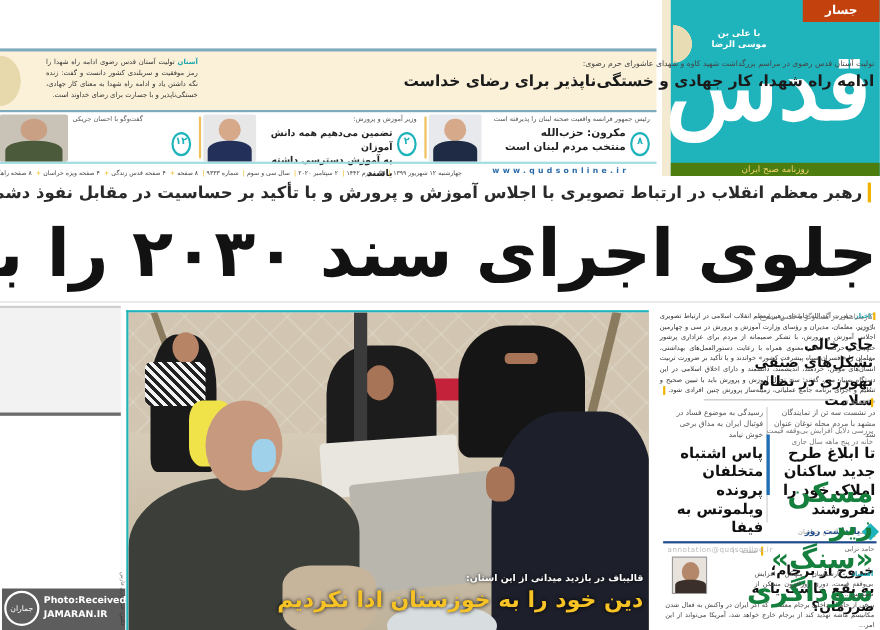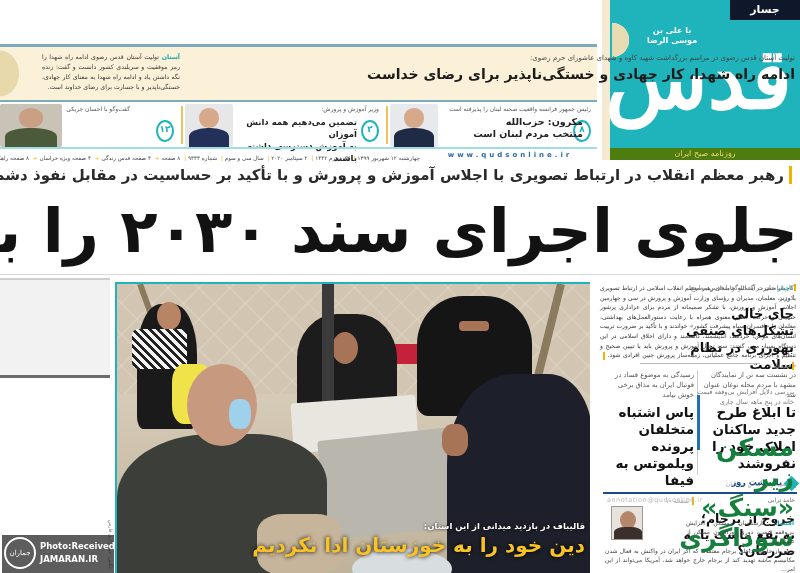--- a/index.html
+++ b/index.html
@@ -4,21 +4,21 @@
 <style>
   * { box-sizing: border-box; margin: 0; padding: 0; }
   html, body { width: 800px; height: 573px; overflow: hidden; background: #ffffff; }
   body { font-family: "DejaVu Sans", sans-serif; direction: rtl; position: relative; color: #1a1a1a; }
 
   .abs { position: absolute; }
 
   
   .masthead { left: 602px; top: 0; width: 198px; height: 160px; background: #1fb3bc; overflow: hidden; }
   .mast-left-strip { left: 0; top: 0; width: 8px; height: 160px; background: #f4ead2; }
-  .jesar-tag { right: 0; top: 0; width: 70px; height: 20px; background: #0f172a; color: #ffffff; font-size: 11px; font-weight: bold; text-align: center; line-height: 20px; }
+  .jesar-tag { right: 0; top: 0; width: 70px; height: 20px; background: #c2410c; color: #ffffff; font-size: 11px; font-weight: bold; text-align: center; line-height: 20px; }
   .logo-word { left: 20px; top: 20px; width: 170px; height: 118px; color: #ffffff; font-family: "DejaVu Serif", serif; font-size: 84px; font-weight: bold; text-align: center; line-height: 118px; letter-spacing: -4px; }
   .mast-ornament { left: 10px; top: 20px; width: 20px; height: 40px; background: radial-gradient(circle at 0 50%, #e8dcb4 60%, transparent 62%); }
   .mast-slogan { left: 40px; top: 26px; width: 60px; color: #ffffff; font-size: 8px; line-height: 10px; text-align: center; font-weight: bold; }
   .mast-band { left: 8px; top: 148px; width: 190px; height: 12px; background: #4d7c0f; color: #f3d46b; font-size: 8px; text-align: center; line-height: 12px; }
   .mast-url { left: 420px; top: 151px; width: 180px; height: 10px; color: #2b6aa8; font-size: 7px; letter-spacing: 3px; direction: ltr; text-align: center; font-weight: bold; }
 
   
   .top-rule { left: 0; top: 44px; width: 597px; height: 3px; background: #7fa9bd; }
   .teaser-box { left: 0; top: 47px; width: 597px; height: 53px; background: #fbf1d8; }
   .teaser-ornament { left: 0; top: 47px; width: 22px; height: 53px; background: radial-gradient(ellipse at 0 50%, #e8d9ad 60%, transparent 62%); }
@@ -141,21 +141,21 @@
 <div class="abs teaser-body">
   <span class="tag">آستان</span>
   <span>تولیت آستان قدس رضوی ادامه راه شهدا را رمز موفقیت و سربلندی کشور دانست و گفت: زنده نگه داشتن یاد و ادامه راه شهدا به معنای کار جهادی، خستگی‌ناپذیر و با جسارت برای رضای خداوند است.</span>
 </div>
 
 <div class="abs strip-rule"></div>
 
 <div class="abs feature" style="left:390px; width:207px;">
   <div class="abs kicker" style="right:6px; top:1px;">رئیس جمهور فرانسه واقعیت صحنه لبنان را پذیرفته است</div>
   <div class="abs num-badge" style="right:6px; top:16px;">۸</div>
-  <div class="abs title" style="right:14px; top:12px; width:120px; text-align:right;">
+  <div class="abs title" style="right:28px; top:12px; width:120px; text-align:right;">
     <div>مکرون: حزب‌الله</div>
     <div>منتخب مردم لبنان است</div>
   </div>
   <div class="abs portrait" style="left:0; top:0; width:48px; height:43px; background:#e7e9ec;">
     <div class="face"></div>
     <div class="suit" style="background:#1f2a44;"></div>
   </div>
 </div>
 <div class="abs vsep" style="left:386px; top:106px; height:38px;"></div>
 

